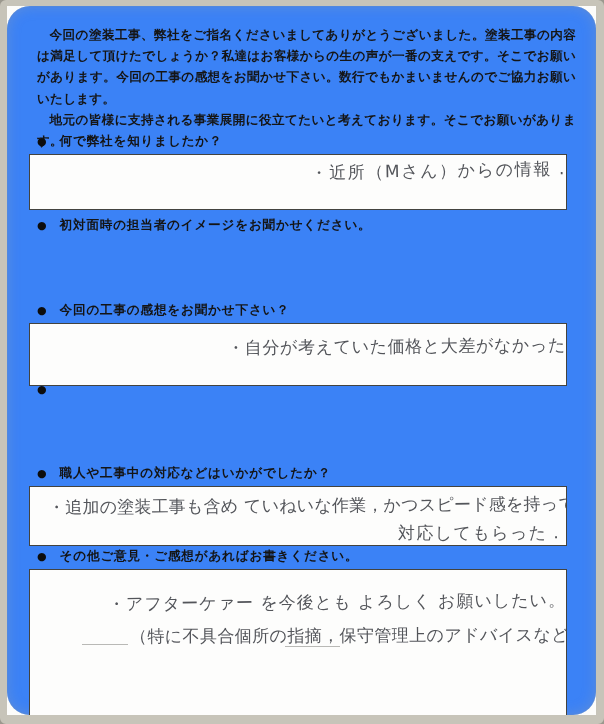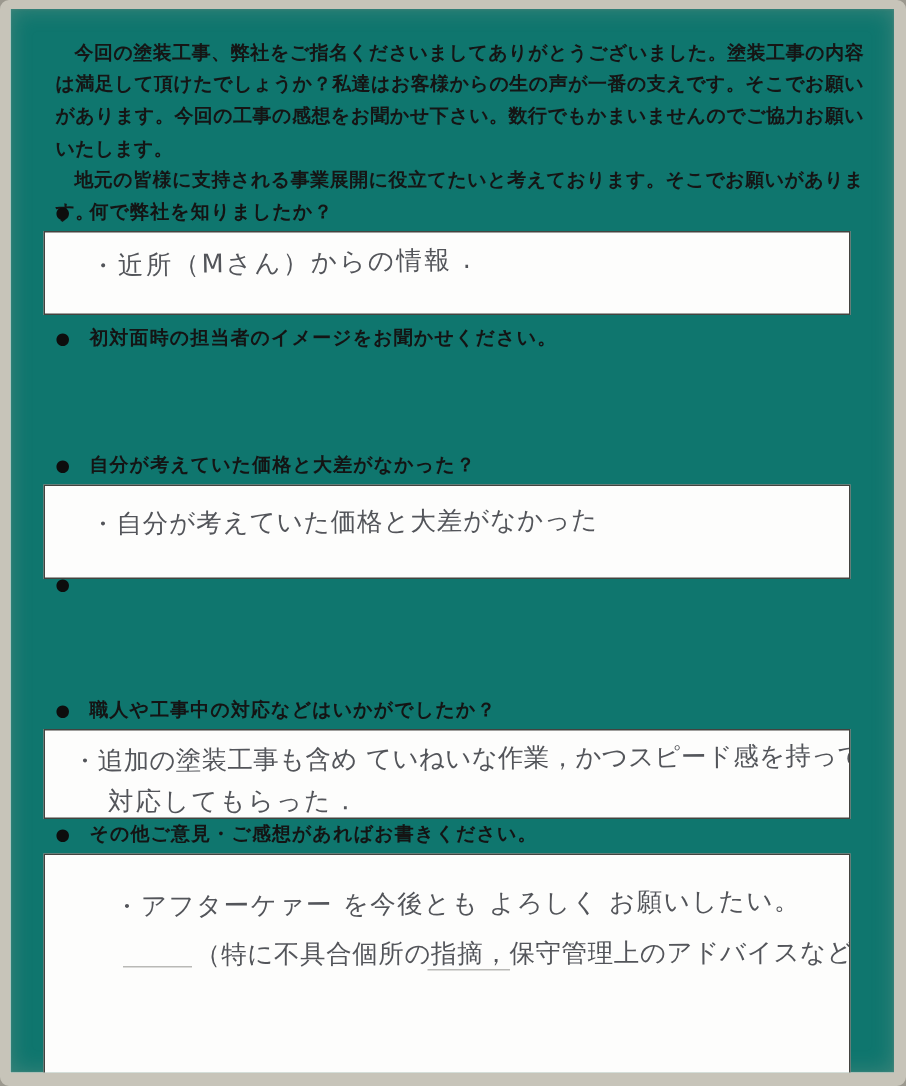--- a/index.html
+++ b/index.html
@@ -3,22 +3,23 @@
 <meta charset="utf-8">
 <style>
   html,body{margin:0;padding:0;background:#9b988e;}
   .scan-frame{
     position:relative;width:604px;height:724px;box-sizing:border-box;
     border-style:solid;border-color:#c7c4b9;border-width:6px 8px 9px 7px;
     border-radius:6px;background:#fcfcfa;overflow:hidden;
     font-family:"Liberation Sans","DejaVu Sans",sans-serif;
   }
   .paper{
-    position:absolute;inset:0;background:#0f766e;
+    position:absolute;inset:0;background:#3b82f6;
     box-shadow:inset 0 0 14px rgba(175,170,155,.30), inset 0 0 2px rgba(150,148,138,.35);
+    border-radius:23px;
   }
   
   .intro-wrap{position:absolute;left:30px;right:20px;top:19px;}
   .intro{
     margin:0;text-indent:1em;text-align:justify;
     font-size:12.6px;line-height:21.2px;font-weight:bold;color:#151515;
     letter-spacing:.2px;
   }
   
   .qa{position:absolute;left:22px;right:29px;}
@@ -26,21 +27,21 @@
   .bullet{
     font-size:11px;line-height:1;color:#0d0d0d;margin-right:13px;
     font-family:"DejaVu Sans",sans-serif;
   }
   .q-label{
     font-family:Liberation Serif, serif;
     font-weight:600;font-size:12.6px;color:#141414;letter-spacing:.8px;white-space:nowrap;
   }
   .abox{
     position:relative;box-sizing:border-box;border:1.6px solid #43433f;
-    background:#fdfdfc;overflow:hidden;
+    background:#fdfdfc;overflow:hidden;text-align:right;
   }
   
   .hw{
     display:block;transform-origin:left center;white-space:nowrap;
     font-family:"DejaVu Sans",sans-serif;font-weight:400;
     font-size:17px;color:#53555a;
   }
   .guide{
     position:absolute;height:1px;background:#b9b9b6;display:block;
   }
@@ -69,21 +70,21 @@
     <section class="qa" style="top:211px">
       <div class="q-row">
         <span class="bullet">●</span>
         <span class="q-label">初対面時の担当者のイメージをお聞かせください。</span>
       </div>
     </section>
 
     <section class="qa" style="top:296px">
       <div class="q-row">
         <span class="bullet">●</span>
-        <span class="q-label">自分が考えていた価格と大差がなかった？</span>
+        <span class="q-label">今回の工事の感想をお聞かせ下さい？</span>
       </div>
       <div class="abox" style="height:63px">
         <span class="hw" style="margin:14px 0 0 30px;letter-spacing:0.6px;transform:rotate(-0.5deg)">・自分が考えていた価格と大差がなかった</span>
       </div>
     </section>
 
     <section class="qa" style="top:375px">
       <div class="q-row">
         <span class="bullet">●</span>
       </div>

